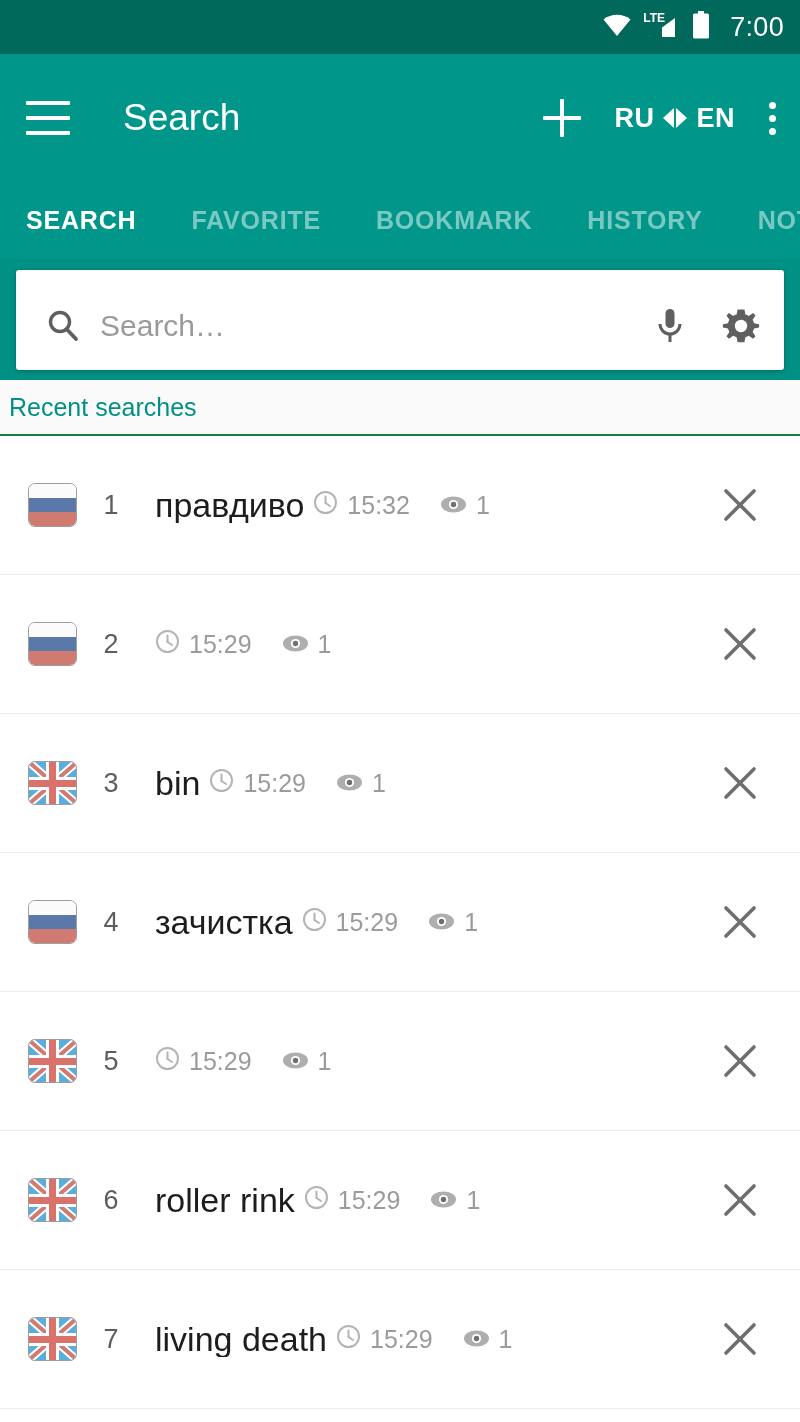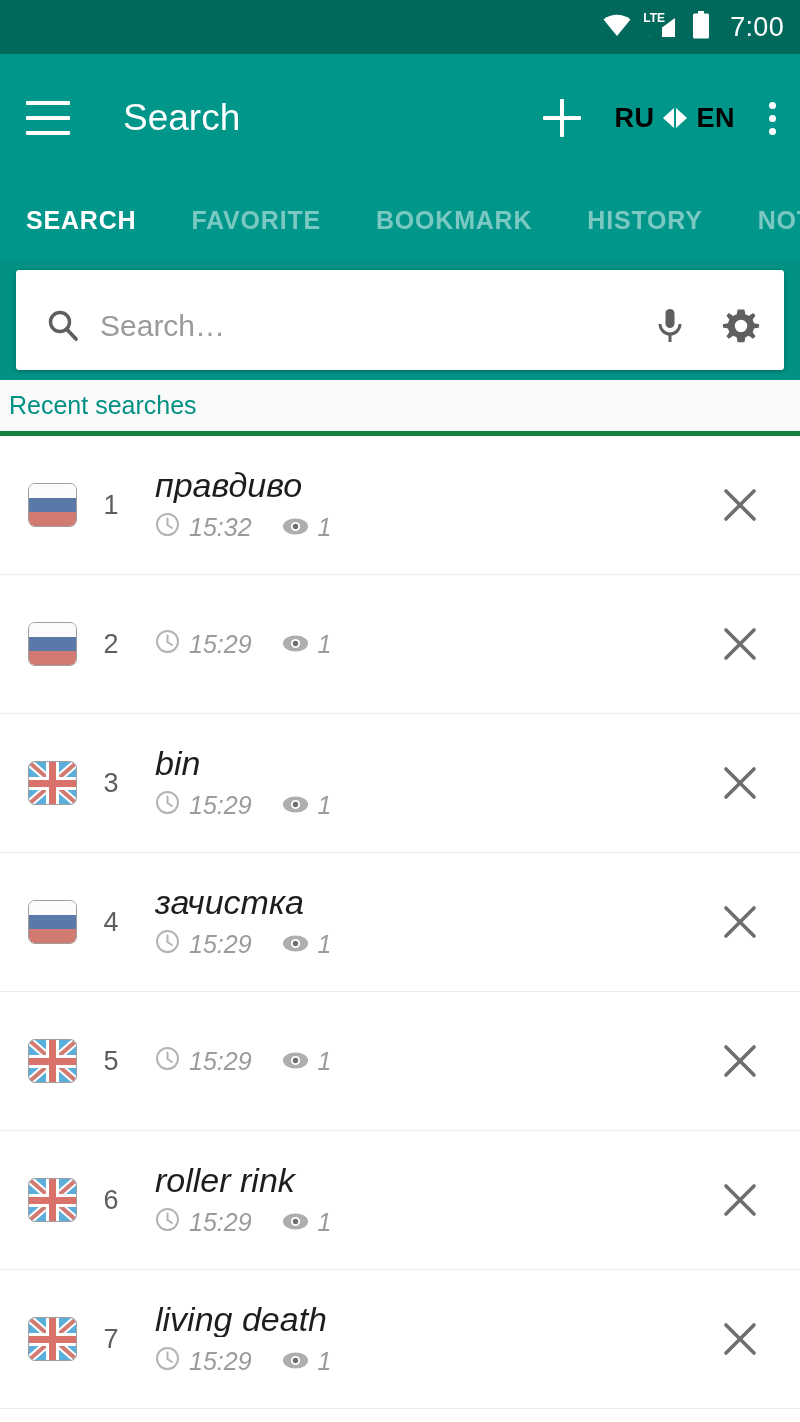--- a/index.html
+++ b/index.html
@@ -76,21 +76,21 @@
   .plus-icon::after  { top: 0; left: 17px; height: 38px; width: 4px; }
 
   .lang-swap {
     display: flex;
     align-items: center;
     gap: 9px;
     margin-left: 33px;
     cursor: pointer;
   }
   .lang-code {
-    color: #000000;
+    color: #ffffff;
     font-size: 27px;
     font-weight: bold;
     letter-spacing: 0.5px;
   }
   .swap-arrows { display: flex; align-items: center; gap: 2px; }
   .tri-left {
     width: 0; height: 0;
     border-top: 10px solid transparent;
     border-bottom: 10px solid transparent;
     border-right: 11px solid #ffffff;
@@ -162,21 +162,21 @@
   .sb-icon { flex: none; display: flex; align-items: center; cursor: pointer; }
   .sb-icon.mic { margin-right: 36px; }
 
   
   .section-header {
     height: 56px;
     background: #fafafa;
     display: flex;
     align-items: center;
     padding-left: 9px;
-    border-bottom: 5px solid #15803d;
+    border-bottom: 2px solid #15803d;
   }
   .section-header-label {
     color: #009184;
     font-size: 25px;
   }
 
   
   .list { background: #ffffff; }
   .row {
     height: 139px;
@@ -225,23 +225,22 @@
     text-align: center;
     color: #5e5e5e;
     font-size: 27px;
     margin-left: 6px;
   }
   .row-body {
     flex: 1 1 auto;
     min-width: 0;
     margin-left: 16px;
     display: flex;
-    flex-direction: column;
+    flex-direction: row;
     gap: 9px;
-    font-style: italic;
   }
   .row-term {
     color: #1d1d1d;
     font-size: 34px;
     line-height: 1.06;
     white-space: nowrap;
     overflow: hidden;
     text-overflow: ellipsis;
   }
   .row-meta {

